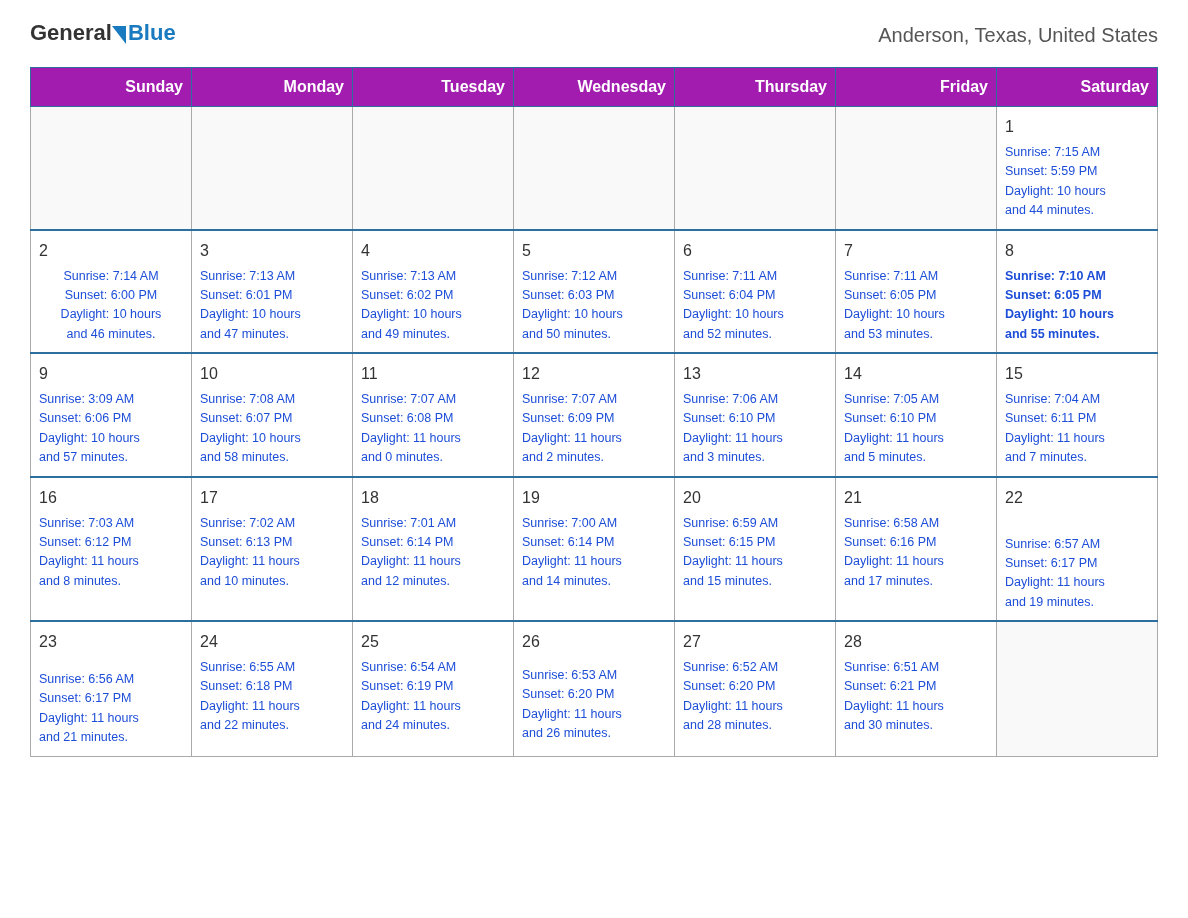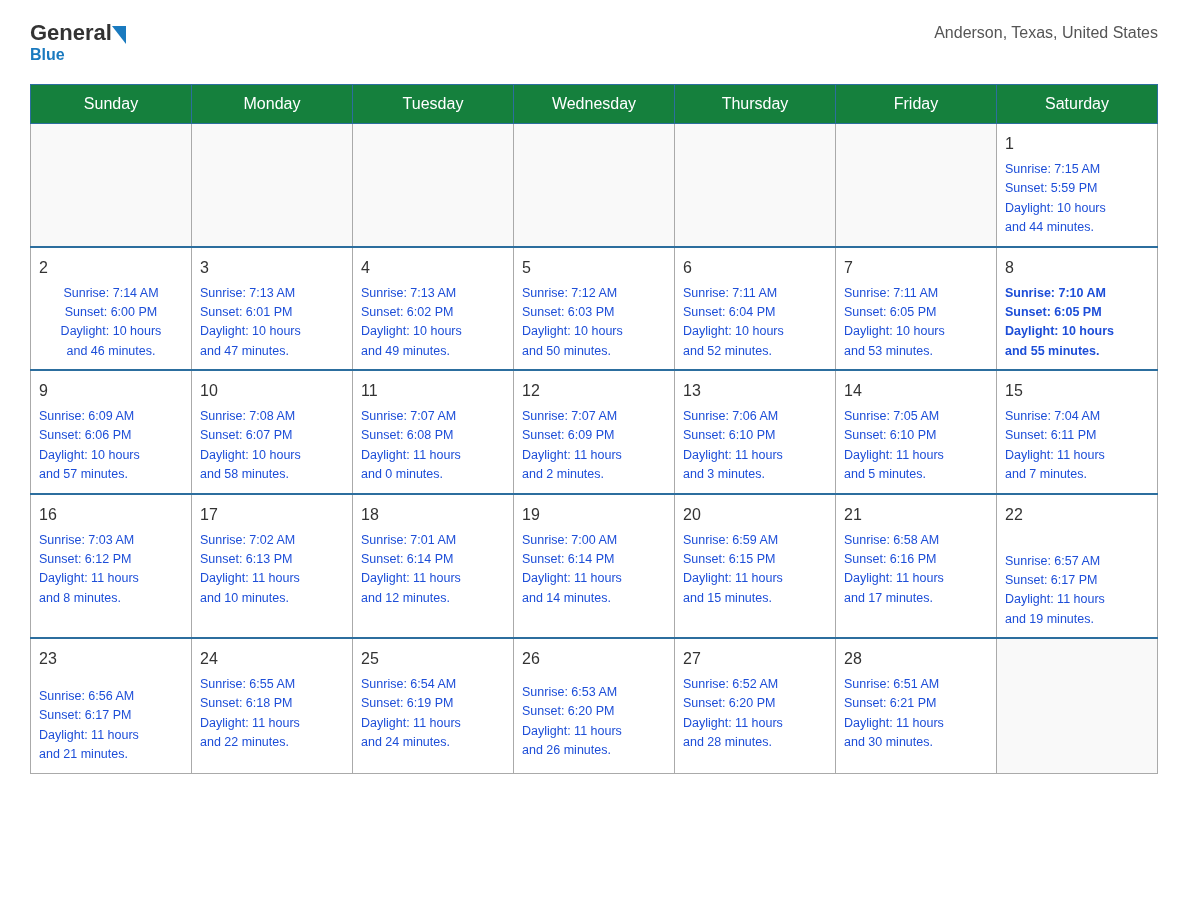--- a/index.html
+++ b/index.html
@@ -12,21 +12,21 @@
       padding: 20px 30px;
     }
     .header-area {
       display: flex;
       justify-content: space-between;
       align-items: flex-start;
       margin-bottom: 20px;
     }
     .logo {
       display: flex;
-      flex-direction: column;
+      flex-direction: row;
       align-items: flex-start;
     }
     .logo-text {
       display: flex;
       align-items: flex-end;
     }
     .logo-general {
       font-size: 22px;
       font-weight: bold;
       color: #333;
@@ -38,50 +38,50 @@
     .logo-triangle {
       width: 0;
       height: 0;
       border-left: 14px solid transparent;
       border-right: 0px solid transparent;
       border-top: 18px solid #1a7abf;
       margin-right: 2px;
       margin-bottom: 2px;
     }
     .logo-blue {
-      font-size: 16px;
+      font-size: 22px;
       font-weight: bold;
       color: #1a7abf;
     }
     .title-area {
       text-align: right;
     }
     .month-title {
       font-size: 52px;
       font-weight: normal;
       color: #111;
       line-height: 1.1;
     }
     .location-title {
-      font-size: 16px;
+      font-size: 20px;
       color: #555;
       margin-top: 4px;
     }
     .calendar-table {
       width: 100%;
       border-collapse: collapse;
       border: 1px solid #aaa;
     }
     .calendar-table th {
-      background-color: #15803d;
+      background-color: #a21caf;
       color: #fff;
       padding: 10px 8px;
       font-size: 16px;
-      font-weight: normal;
-      text-align: center;
+      font-weight: bold;
+      text-align: right;
       border: 1px solid #2c6e9e;
     }
     .calendar-table td {
       vertical-align: top;
       padding: 8px 8px;
       border: 1px solid #aaa;
       width: 14.28%;
       min-height: 100px;
       font-size: 13px;
       line-height: 1.5;
@@ -198,21 +198,21 @@
           <span class="day-number">8</span>
           <div class="day-info" style="white-space: pre-line; font-weight: bold;">Sunrise: 7:10 AM
 Sunset: 6:05 PM
 Daylight: 10 hours
 and 55 minutes.</div>
         </td>
       </tr>
       <tr class="row-divider">
         <td>
           <span class="day-number">9</span>
-          <div class="day-info" style="white-space: pre-line;">Sunrise: 6:09 AM
+          <div class="day-info" style="white-space: pre-line;">Sunrise: 3:09 AM
 Sunset: 6:06 PM
 Daylight: 10 hours
 and 57 minutes.</div>
         </td>
         <td>
           <span class="day-number">10</span>
           <div class="day-info" style="white-space: pre-line;">Sunrise: 7:08 AM
 Sunset: 6:07 PM
 Daylight: 10 hours
 and 58 minutes.</div>

